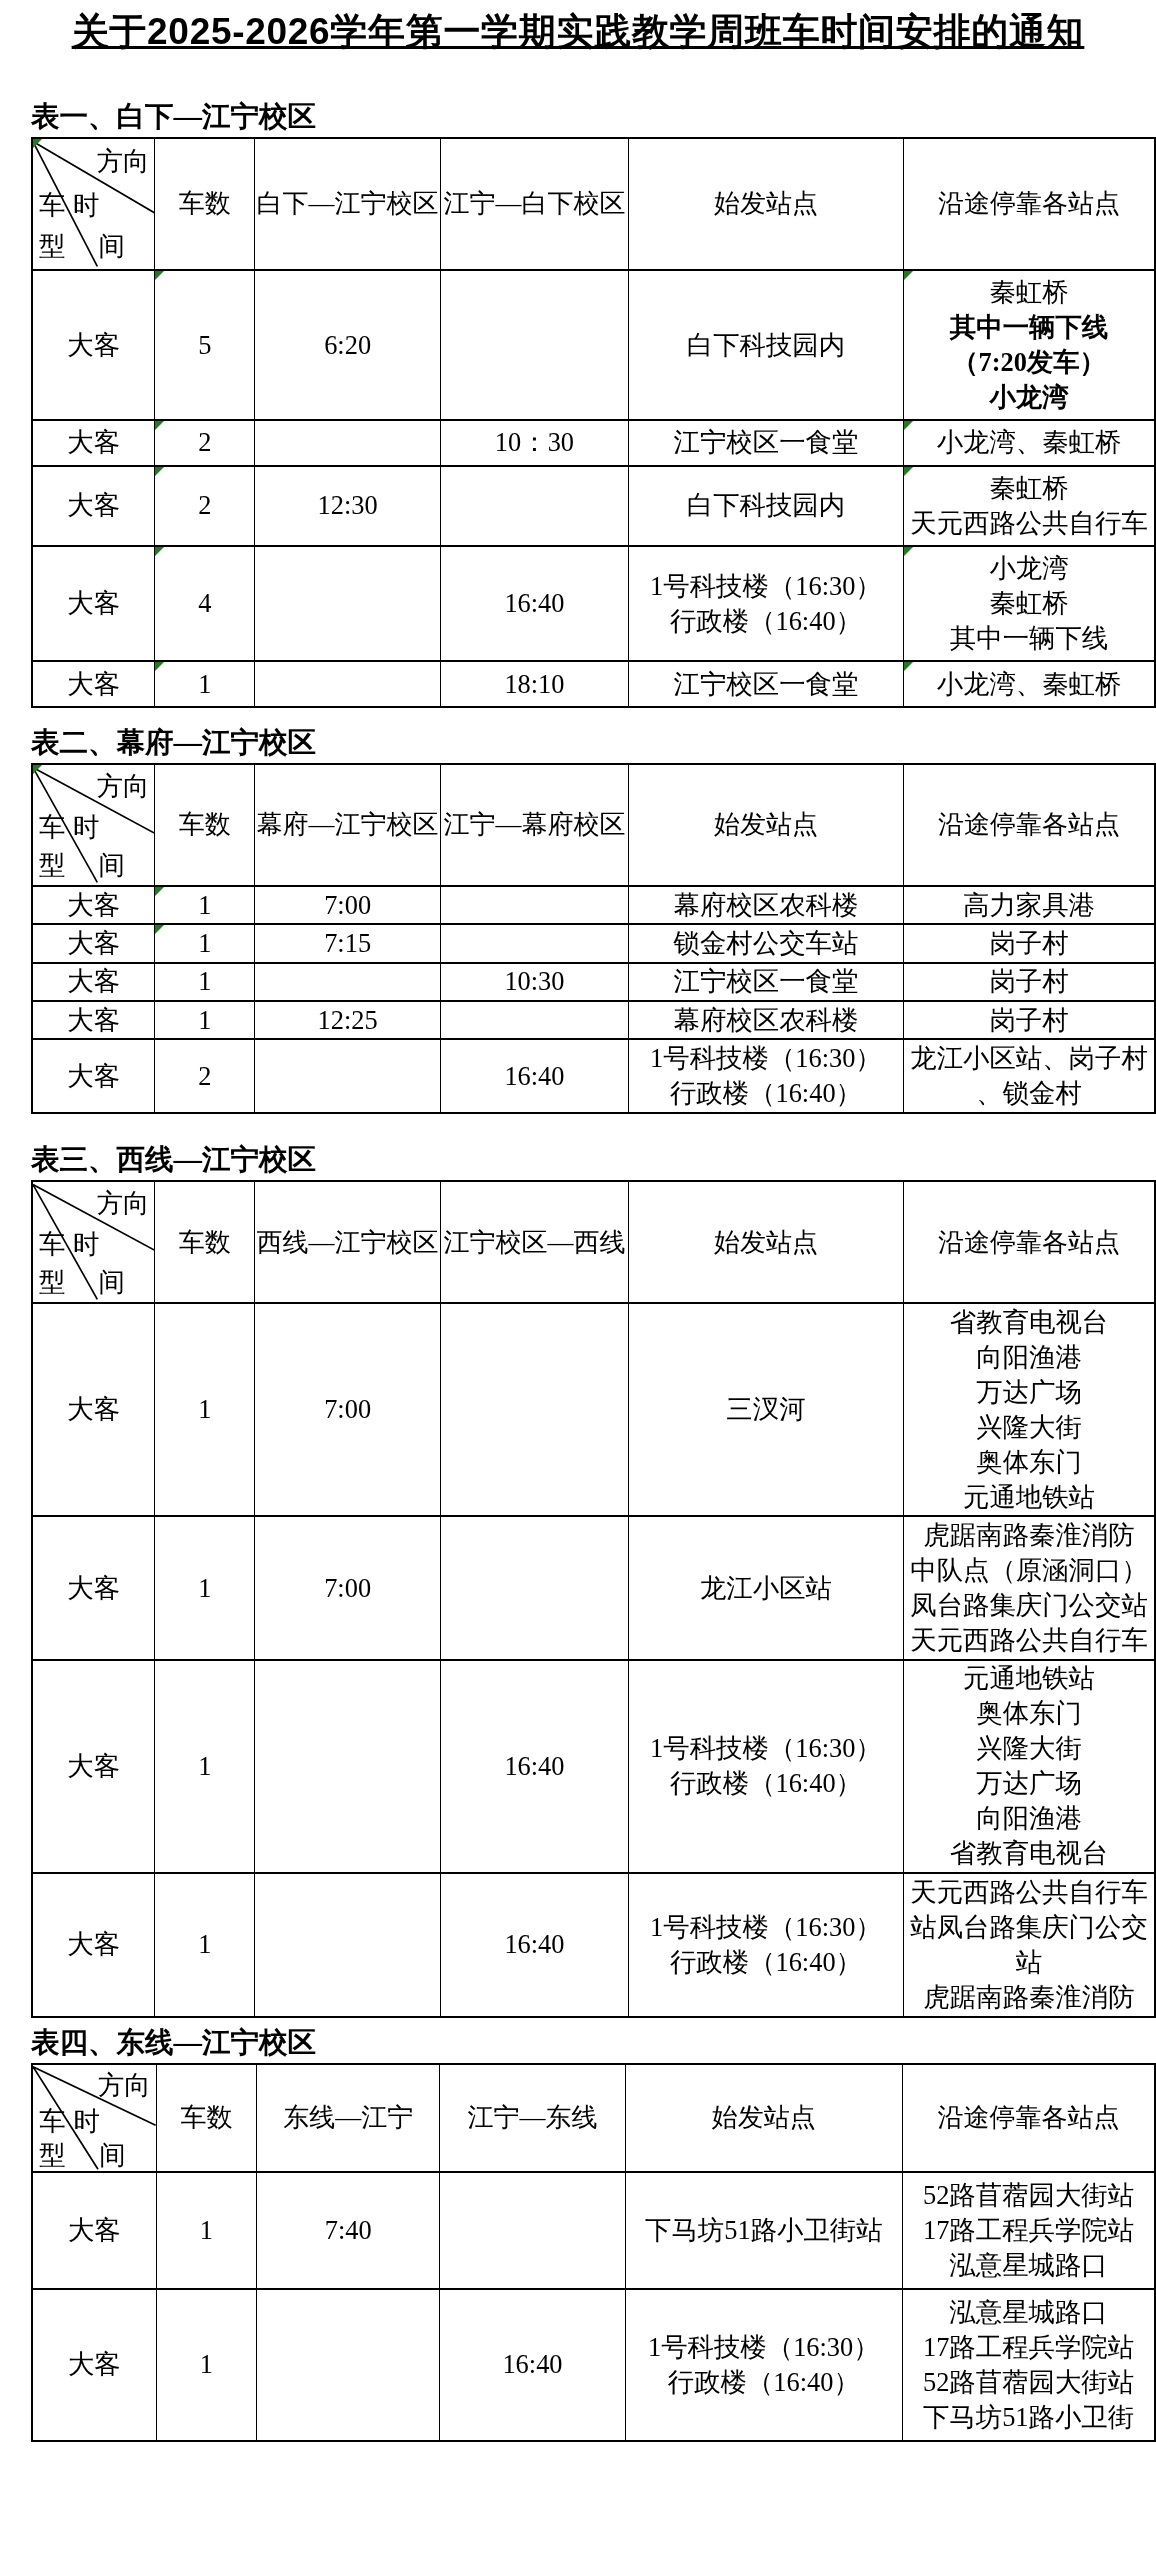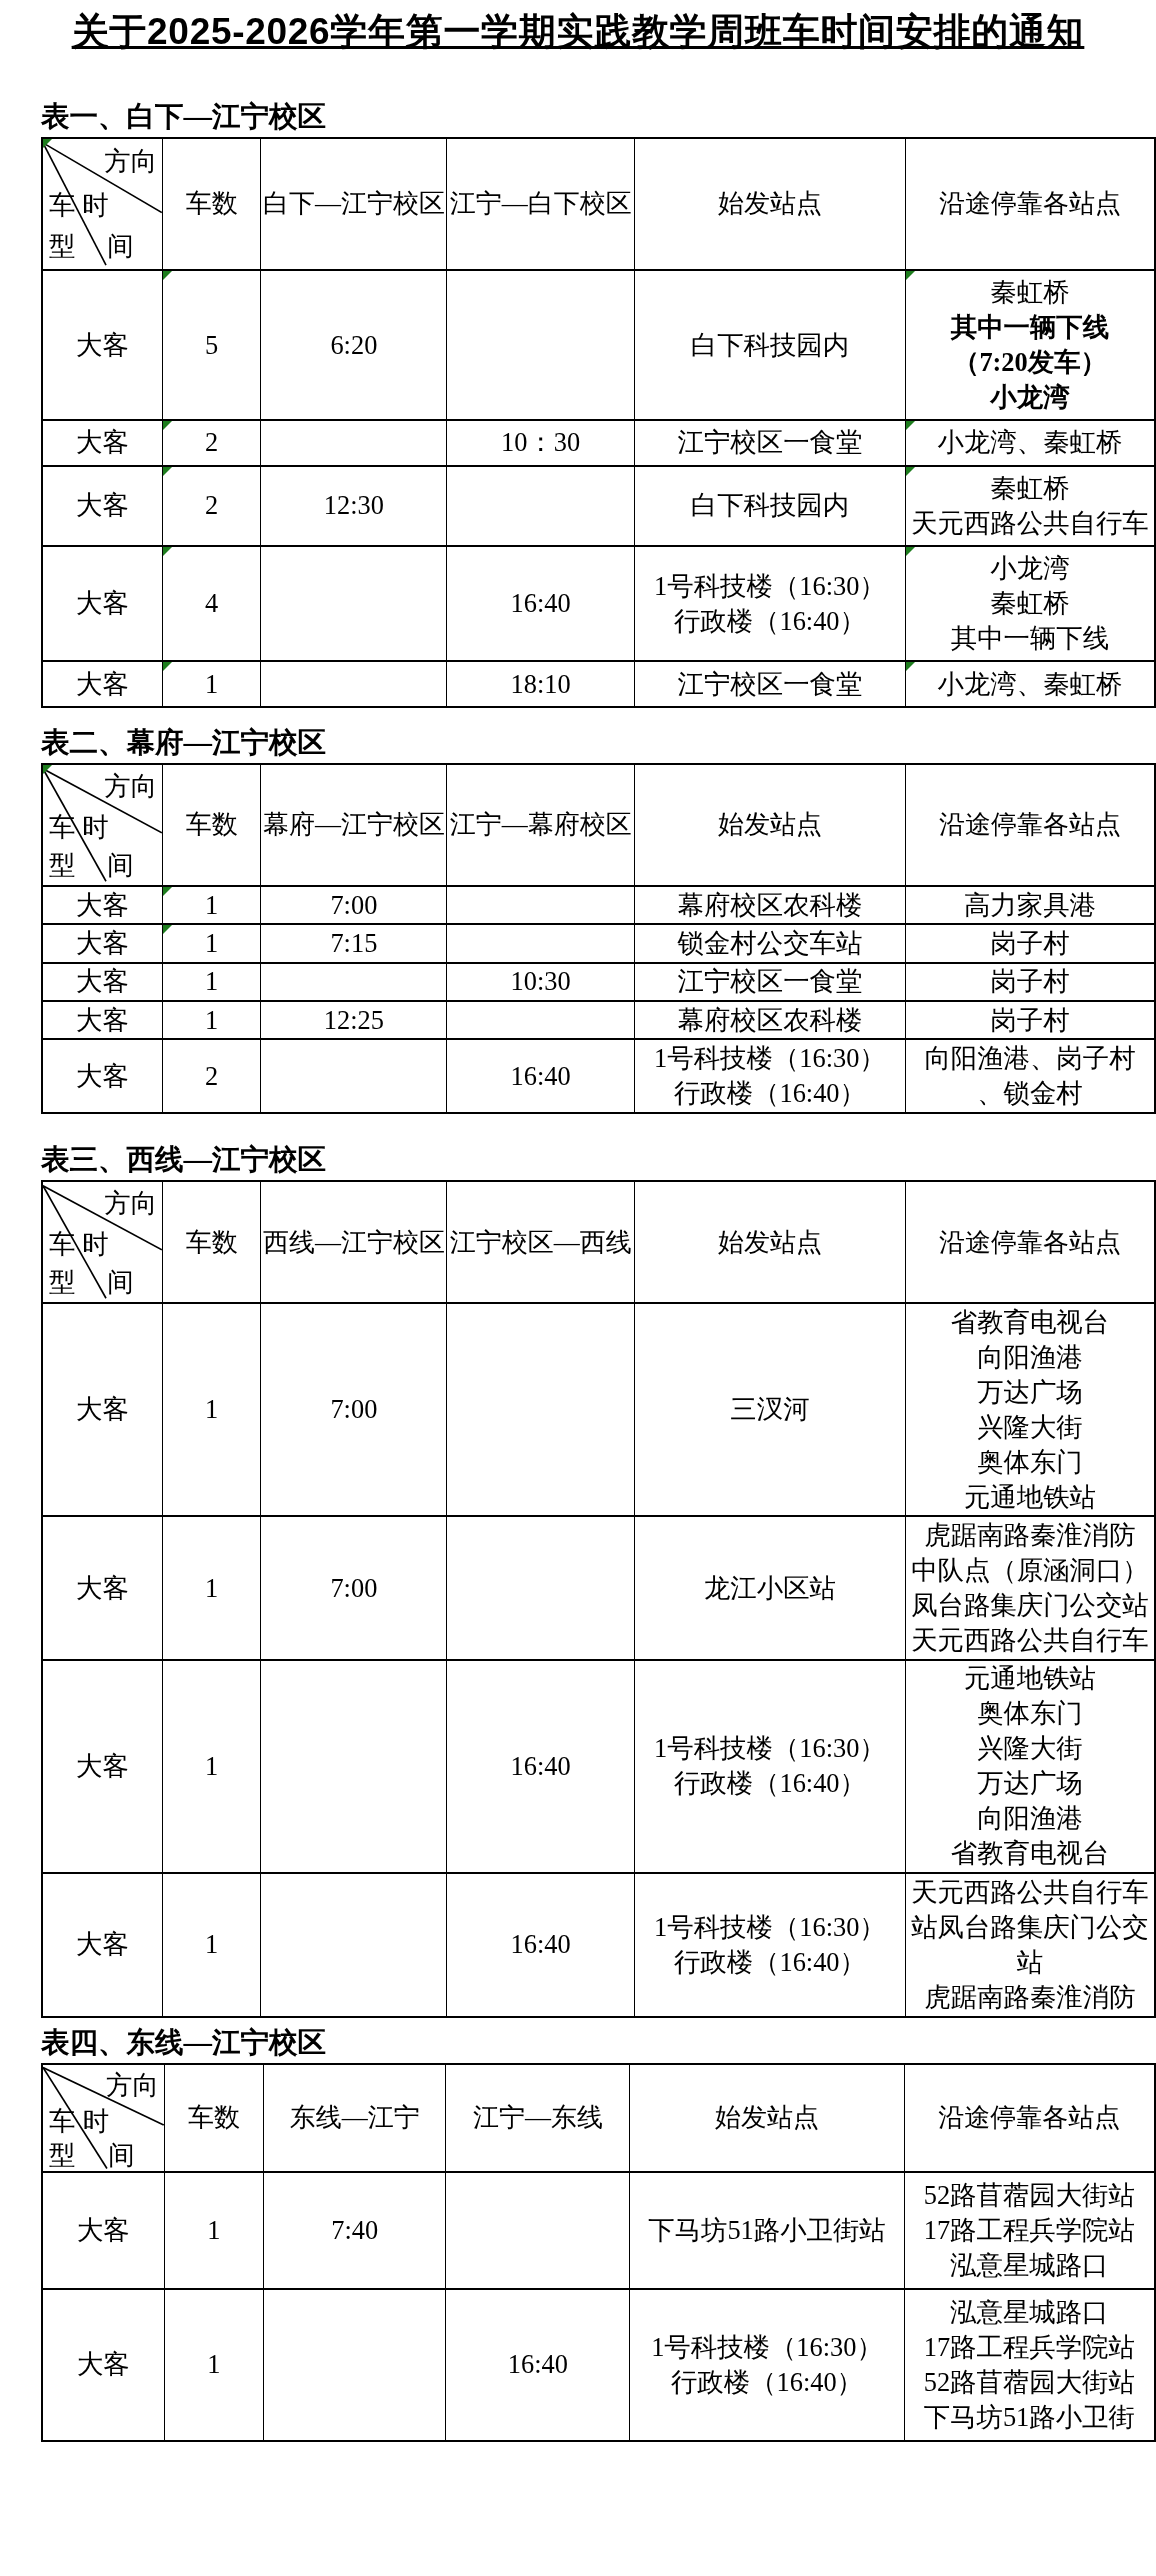--- a/index.html
+++ b/index.html
@@ -3,21 +3,21 @@
 <meta charset="utf-8">
 <style>
   :root{ --marker:#1e7d1e; --ink:#000; }
   html,body{margin:0;padding:0;background:#fff;}
   body{width:1156px;color:var(--ink);font-family:"Liberation Serif","DejaVu Serif",serif;}
   .page{width:1156px;overflow:hidden;}
   h1.title{margin:9.7px 5.6px 0;text-align:center;font-family:"Liberation Sans","DejaVu Sans",sans-serif;
            font-weight:bold;font-size:37px;line-height:44px;letter-spacing:0.7px;text-decoration:underline;}
   h2.subtitle{margin:7px 5.6px 0;text-align:center;font-family:"Liberation Sans","DejaVu Sans",sans-serif;
            font-weight:bold;font-size:31px;line-height:39px;}
-  .sec{margin-left:17px;padding-left:24px;}
+  .sec{margin-left:7px;padding-left:24px;}
   .sec1{margin-top:46px;} .sec2{margin-top:18px;} .sec3{margin-top:29px;} .sec4{margin-top:8.3px;}
   .sec-label{font-weight:bold;font-size:28.5px;line-height:33px;margin:0 0 4.2px 0;}
   table.sched{border-collapse:collapse;table-layout:fixed;border:2.8px solid #000;}
   table.sched td{border:1.4px solid #000;border-top-width:2.1px;border-bottom-width:2.1px;
     text-align:center;vertical-align:middle;font-size:26.4px;line-height:35px;
     position:relative;overflow:hidden;}
   tr.head td{border-bottom-width:2.8px;white-space:nowrap;padding:0 0.7px;font-size:26px;}
   .t1 tr.head td{height:130px;} .t2 tr.head td{height:120px;}
   .t3 tr.head td{height:120px;} .t4 tr.head td{height:106px;}
   .t1 td{padding:4.2px 2.8px;} .t2 td{padding:0.7px 2.8px;}
@@ -213,21 +213,21 @@
               </td>
             </tr>
             <tr>
               <td>大客</td>
               <td>2</td>
               <td></td>
               <td>16:40</td>
               <td class="pre">1号科技楼（16:30）
 行政楼（16:40）</td>
               <td>
-                <div class="line">向阳渔港、岗子村</div>
+                <div class="line">龙江小区站、岗子村</div>
                 <div class="line">、锁金村</div>
               </td>
             </tr>
           </tbody>
         </table>
       </div>
   </div>
 
   <div class="sec sec3">
     <div class="sec-label">表三、西线—江宁校区</div>

